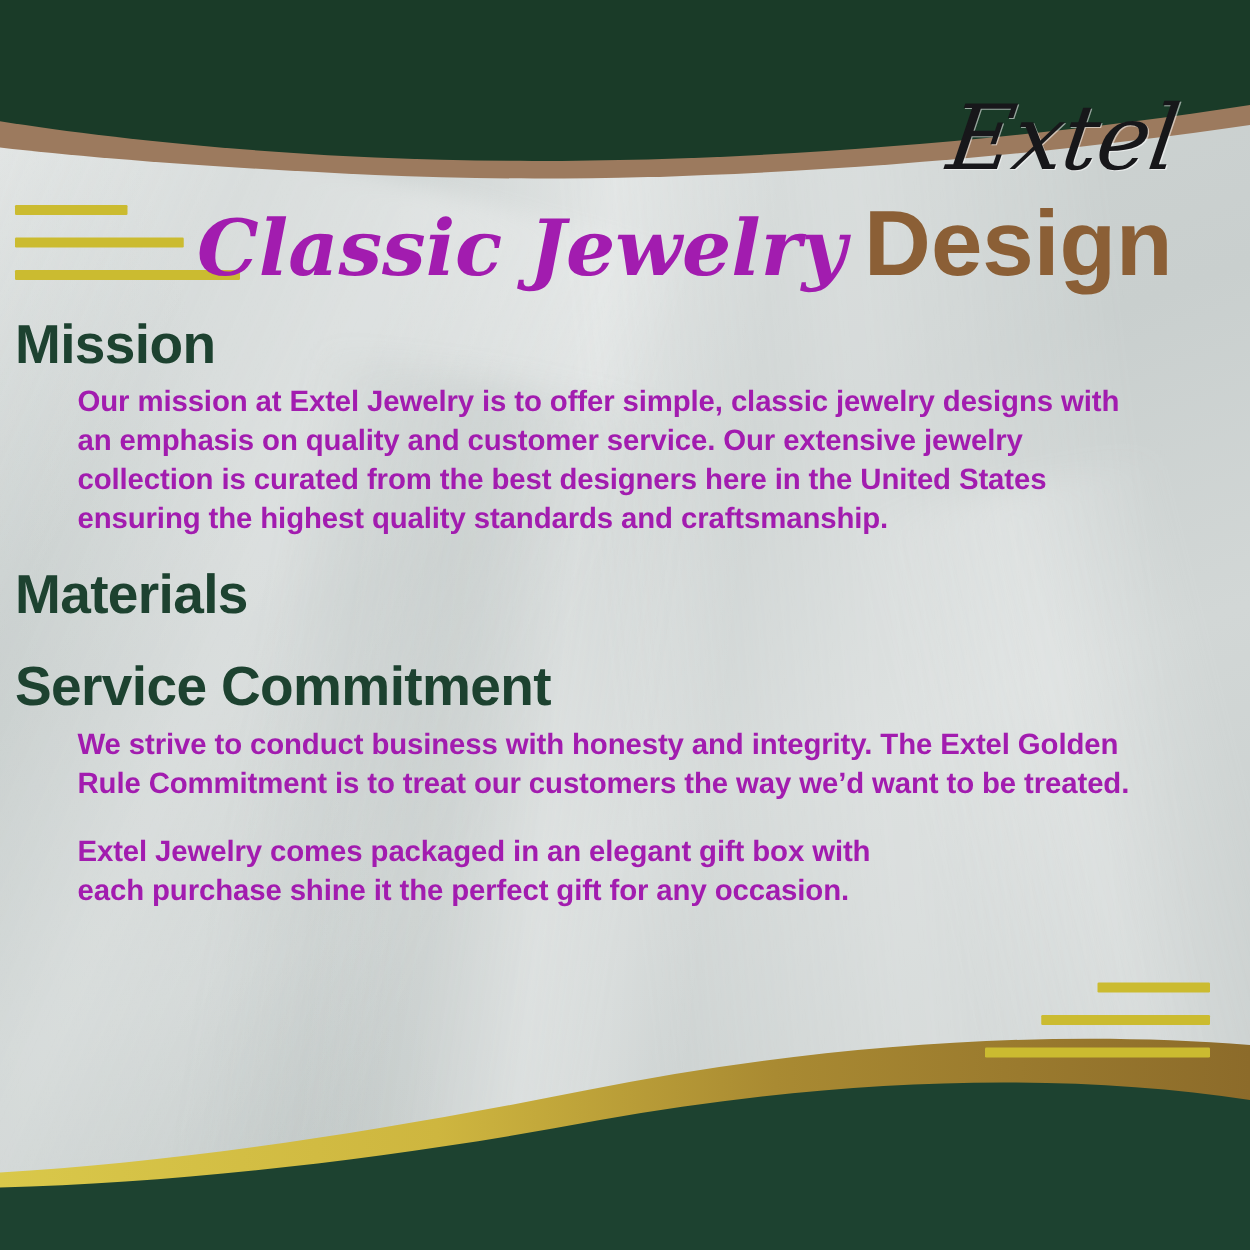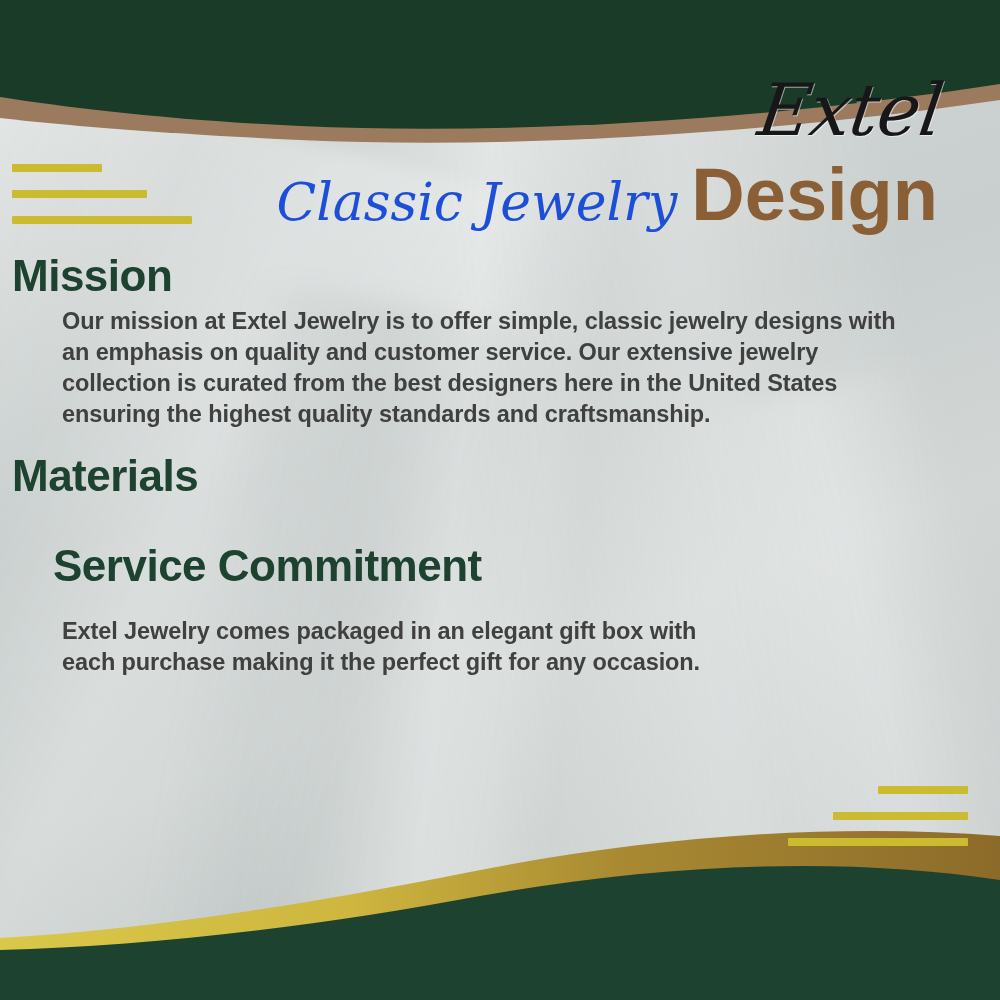--- a/index.html
+++ b/index.html
@@ -120,23 +120,23 @@
     position: absolute;
     left: 0; right: 62px;
     top: 158px;
     text-align: right;
     white-space: nowrap;
     line-height: 1;
   }
   .title-classic {
     font-family: "DejaVu Serif", serif;
     font-style: italic;
-    font-weight: 400;
-    font-size: 52px;
-    color: #1d4ed8;
+    font-weight: 700;
+    font-size: 62px;
+    color: #a21caf;
     letter-spacing: 0px;
   }
   .title-design {
     font-family: Liberation Sans, sans-serif;
     font-style: normal;
     font-weight: 700;
     font-size: 74px;
     color: #8b5f36;
     margin-left: 14px;
   }
@@ -156,26 +156,26 @@
     line-height: 1.18;
     color: #1d4230;
     letter-spacing: -0.5px;
   }
   .section-body {
     margin: 0 34px 0 62px;
     font-family: "Liberation Sans", sans-serif;
     font-weight: 600;
     font-size: 23.5px;
     line-height: 1.32;
-    color: #404040;
+    color: #a21caf;
     letter-spacing: -0.1px;
   }
   #section-mission  { margin-bottom: 20px; }
-  #section-materials{ margin-bottom: 38px; }
-  #section-service  { margin-bottom: 24px; padding-left: 41px; }
+  #section-materials{ margin-bottom: 22px; }
+  #section-service  { margin-bottom: 24px; }
   #section-giftbox .section-body { margin-right: 240px; }
 </style>
 </head>
 <body>
 
 <div id="poster">
 
   <div class="bg-base"></div>
   <div class="bg-fold-a"></div>
   <div class="bg-fold-b"></div>
@@ -223,20 +223,21 @@
       <h2 class="section-heading">Mission</h2>
       <p class="section-body">Our mission at Extel Jewelry is to offer simple, classic jewelry designs with an emphasis on quality and customer service. Our extensive jewelry collection is curated from the best designers here in the United States ensuring the highest quality standards and craftsmanship.</p>
     </div>
 
     <div class="section" id="section-materials">
       <h2 class="section-heading">Materials</h2>
     </div>
 
     <div class="section" id="section-service">
       <h2 class="section-heading">Service Commitment</h2>
+      <p class="section-body">We strive to conduct business with honesty and integrity. The Extel Golden Rule Commitment is to treat our customers the way we’d want to be treated.</p>
     </div>
 
     <div class="section" id="section-giftbox">
-      <p class="section-body">Extel Jewelry comes packaged in an elegant gift box with each purchase making it the perfect gift for any occasion.</p>
+      <p class="section-body">Extel Jewelry comes packaged in an elegant gift box with each purchase shine it the perfect gift for any occasion.</p>
     </div>
 
   </div>
 </div>
 
 </body></html>

